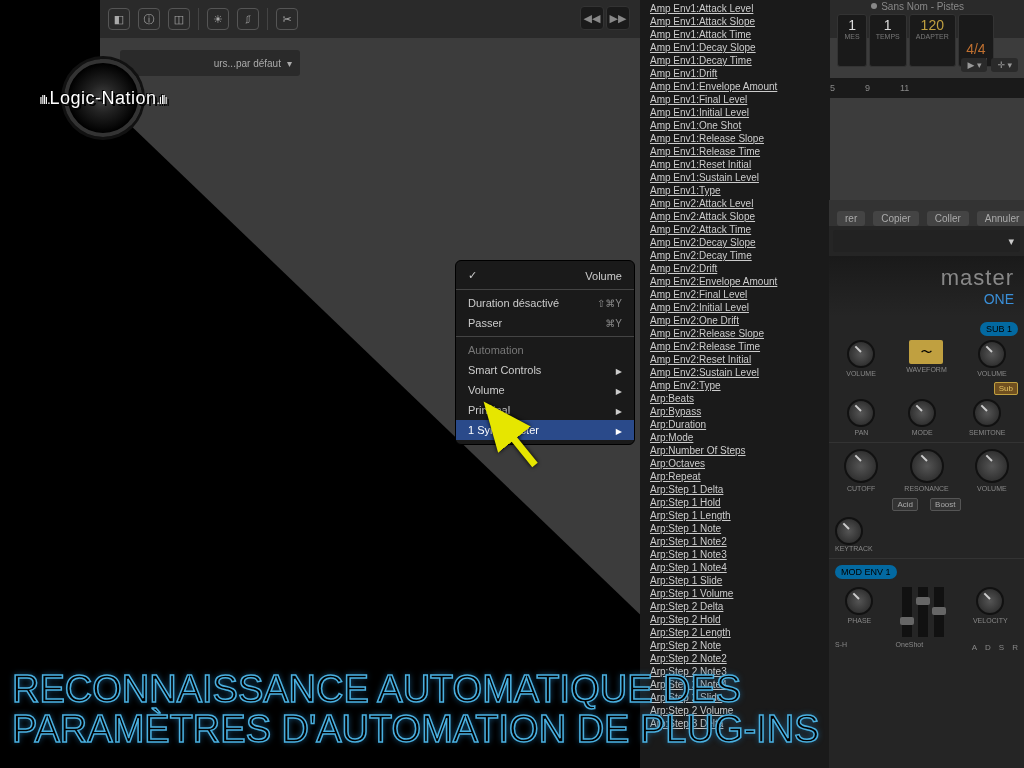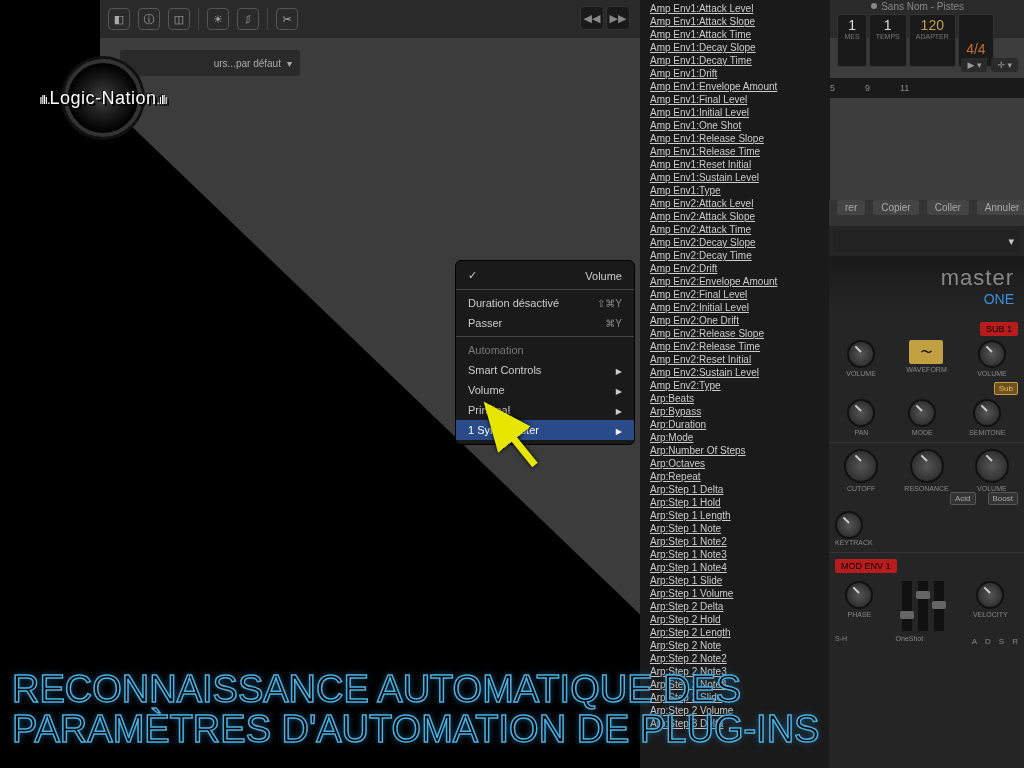--- a/index.html
+++ b/index.html
@@ -63,28 +63,28 @@
 .counter-seg .small { font-size: 7px; color: #777; }
 .counter-seg.tempo .big { color: #c0a040; }
 .counter-seg.sig .big { color: #c07030; margin-top: 24px; }
 
 
 .win-title { position: absolute; right: 60px; top: 0; height: 12px; display: flex; align-items: center; gap: 4px; font-size: 10px; color: #888; z-index: 7; }
 .dot { width: 6px; height: 6px; background: #888; border-radius: 50%; }
 
 
 .synth { position: absolute; right: 0; top: 200px; width: 195px; height: 568px; background: #252525; z-index: 7; }
-.synth-top { height: 26px; background: #333; display: flex; align-items: flex-start; gap: 8px; padding: 0 8px; font-size: 10px; color: #aaa; }
+.synth-top { height: 26px; background: #333; display: flex; align-items: flex-end; gap: 8px; padding: 0 8px; font-size: 10px; color: #aaa; }
 .synth-top .btn { padding: 2px 8px; background: #444; border-radius: 3px; cursor: pointer; }
 .synth-name { height: 60px; background: linear-gradient(#1a1a1a,#252525); display: flex; flex-direction: column; align-items: flex-end; justify-content: center; padding: 0 10px; }
 .synth-name .n1 { font-size: 22px; color: #888; letter-spacing: 1px; }
 .synth-name .n2 { font-size: 14px; color: #3a8fd8; }
 .synth-sec { padding: 6px; }
 .sec-label { background: #c0a040; color: #000; font-size: 9px; padding: 2px 6px; display: inline-block; border-radius: 2px; margin-bottom: 4px; }
-.sec-label.gold { background: #b91c1c; }
+.sec-label.gold { background: #0369a1; border-radius: 7px; }
 .knob-row { display: flex; gap: 8px; justify-content: space-around; }
 .knob-unit { display: flex; flex-direction: column; align-items: center; gap: 2px; }
 .knob { width: 28px; height: 28px; border-radius: 50%; background: radial-gradient(#555,#222); border: 2px solid #111; position: relative; }
 .knob.big { width: 34px; height: 34px; }
 .knob::after { content: ""; position: absolute; left: 50%; top: 2px; width: 2px; height: 8px; background: #ccc; transform-origin: bottom; transform: translateX(-50%) rotate(-45deg); }
 .knob-lbl { font-size: 7px; color: #888; text-transform: uppercase; }
 .wave-box { width: 34px; height: 24px; background: #c0a040; border-radius: 2px; display: flex; align-items: center; justify-content: center; font-size: 12px; color: #000; }
 .tag-btn { font-size: 8px; padding: 1px 4px; background: #333; border: 1px solid #555; border-radius: 2px; color: #aaa; cursor: pointer; }
 .tag-btn.gold { background: #705020; border-color: #c0a040; color: #e0c060; }
 .fader-row { display: flex; gap: 6px; justify-content: space-around; margin-top: 6px; }
@@ -381,21 +381,21 @@
         </div>
       <div class="knob-unit">
           <div class="knob big"></div>
           <div class="knob-lbl">Resonance</div>
         </div>
       <div class="knob-unit">
           <div class="knob big"></div>
           <div class="knob-lbl">Volume</div>
         </div>
     </div>
-    <div style="display:flex;justify-content:flex-end;gap:12px;">
+    <div style="display:flex;justify-content:center;gap:12px;margin-top:6px">
       <span class="tag-btn">Acid</span>
       <span class="tag-btn">Boost</span>
     </div>
     <div style="margin-top:6px">
         <div class="knob"></div>
         <div class="knob-lbl">KeyTrack</div>
       </div>
   </div>
   <div class="synth-sec" style="border-top:1px solid #333">
     <span class="sec-label gold">MOD ENV 1</span>

